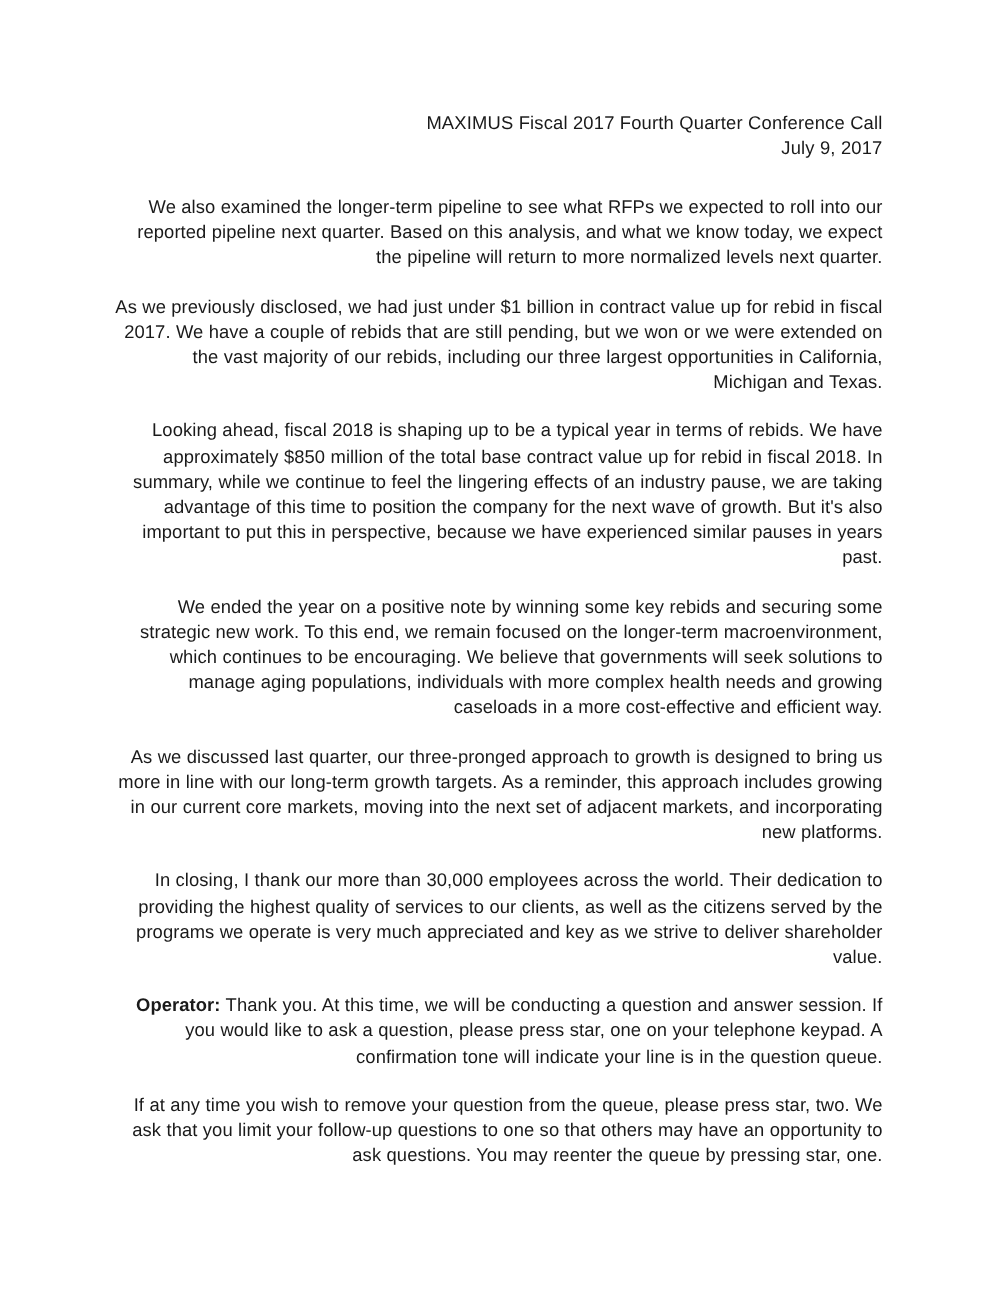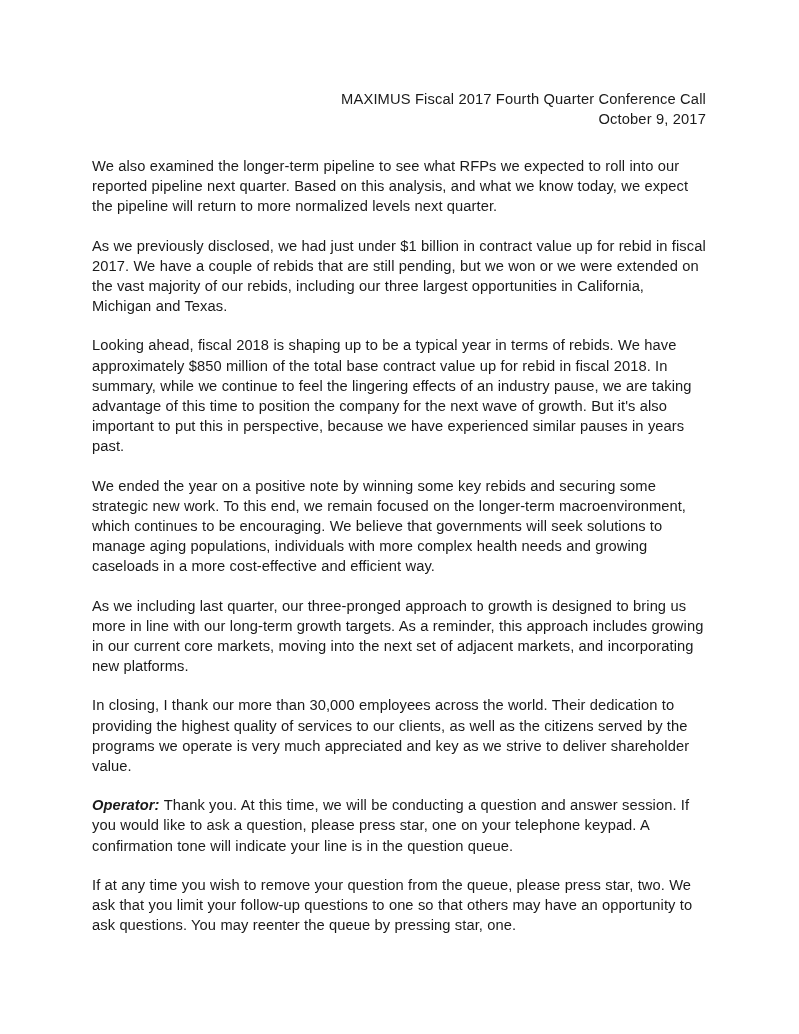--- a/index.html
+++ b/index.html
@@ -48,54 +48,53 @@
     top: 156px;
     width: 614px;
   }
 
   .para {
     font-size: 14.7px;
     line-height: 20.2px;
     letter-spacing: 0.005em;
     color: #1a1a1a;
     margin: 0 0 19px 0;
-    text-align: left;
+    text-align: right;
     word-spacing: 0.01em;
   }
 
   .para:last-child {
     margin-bottom: 1px;
   }
 
   .speaker {
     font-weight: bold;
-    font-style: italic;
   }
 </style>
 </head>
 <body>
 
 <div class="page">
 
   <div class="doc-header">
     <span class="hline">MAXIMUS Fiscal 2017 Fourth Quarter Conference Call</span>
-    <span class="hline">October 9, 2017</span>
+    <span class="hline">July 9, 2017</span>
   </div>
 
   <div class="body-col">
 
     <p class="para">We also examined the longer-term pipeline to see what RFPs we expected to roll into our reported pipeline next quarter. Based on this analysis, and what we know today, we expect the pipeline will return to more normalized levels next quarter.</p>
 
     <p class="para">As we previously disclosed, we had just under $1 billion in contract value up for rebid in fiscal 2017. We have a couple of rebids that are still pending, but we won or we were extended on the vast majority of our rebids, including our three largest opportunities in California, Michigan and Texas.</p>
 
     <p class="para">Looking ahead, fiscal 2018 is shaping up to be a typical year in terms of rebids. We have approximately $850 million of the total base contract value up for rebid in fiscal 2018. In summary, while we continue to feel the lingering effects of an industry pause, we are taking advantage of this time to position the company for the next wave of growth. But it's also important to put this in perspective, because we have experienced similar pauses in years past.</p>
 
     <p class="para">We ended the year on a positive note by winning some key rebids and securing some strategic new work. To this end, we remain focused on the longer-term macroenvironment, which continues to be encouraging. We believe that governments will seek solutions to manage aging populations, individuals with more complex health needs and growing caseloads in a more cost-effective and efficient way.</p>
 
-    <p class="para">As we including last quarter, our three-pronged approach to growth is designed to bring us more in line with our long-term growth targets. As a reminder, this approach includes growing in our current core markets, moving into the next set of adjacent markets, and incorporating new platforms.</p>
+    <p class="para">As we discussed last quarter, our three-pronged approach to growth is designed to bring us more in line with our long-term growth targets. As a reminder, this approach includes growing in our current core markets, moving into the next set of adjacent markets, and incorporating new platforms.</p>
 
     <p class="para">In closing, I thank our more than 30,000 employees across the world. Their dedication to providing the highest quality of services to our clients, as well as the citizens served by the programs we operate is very much appreciated and key as we strive to deliver shareholder value.</p>
 
 
     <p class="para"><span class="speaker">Operator:</span><span> Thank you. At this time, we will be conducting a question and answer session. If you would like to ask a question, please press star, one on your telephone keypad. A confirmation tone will indicate your line is in the question queue.</span></p>
 
     <p class="para">If at any time you wish to remove your question from the queue, please press star, two. We ask that you limit your follow-up questions to one so that others may have an opportunity to ask questions. You may reenter the queue by pressing star, one.</p>
 
   </div>
 

